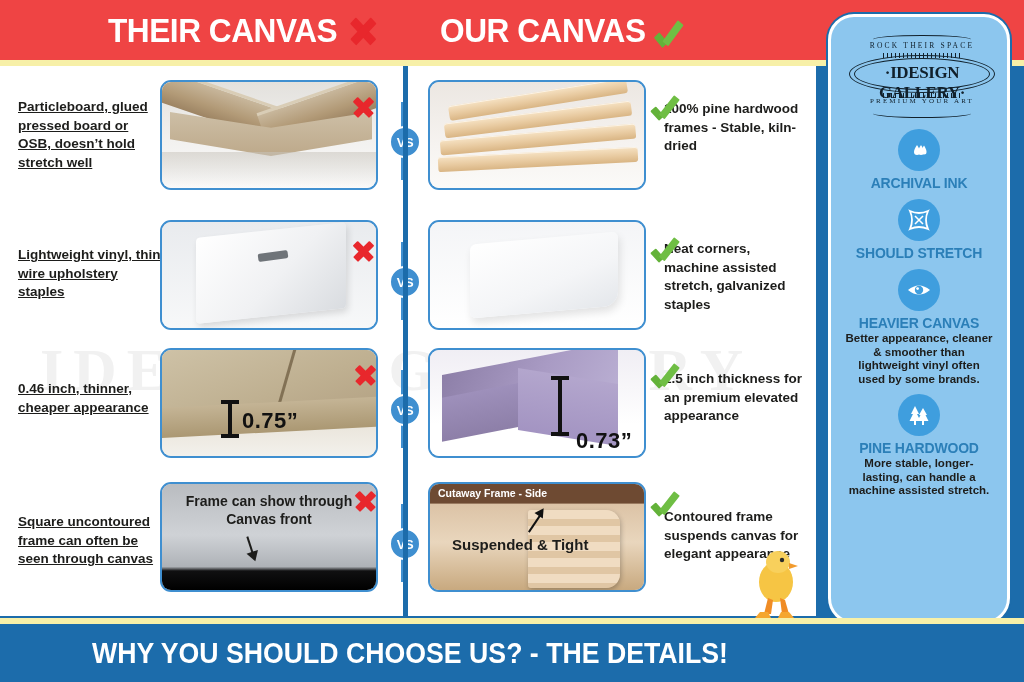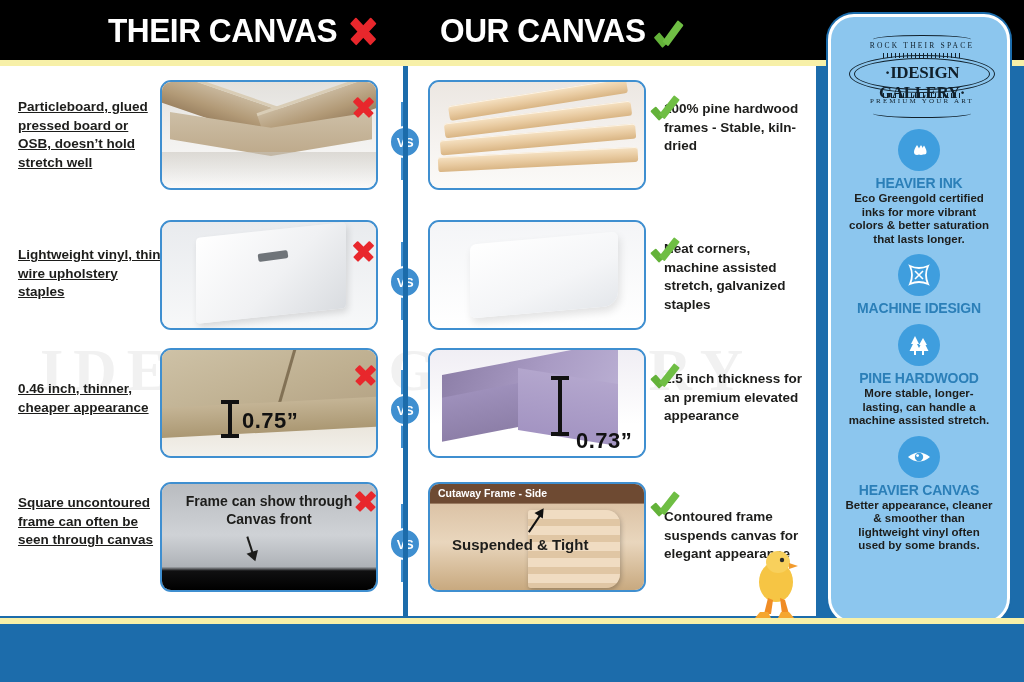--- a/index.html
+++ b/index.html
@@ -7,21 +7,21 @@
     width: 1024px; height: 682px;
     font-family: "Liberation Sans", sans-serif;
     background: #1c6cab;
     overflow: hidden;
   }
   #page { position: relative; width: 1024px; height: 682px; background: #1c6cab; }
 
   
   #header {
     position: absolute; left: 0; top: 0; width: 1024px; height: 60px;
-    background: #000000;
+    background: #ef4444;
     text-decoration: underline;
   }
   .hdr-title {
     position: absolute; top: 8px;
     color: #ffffff; font-size: 34px; font-weight: bold;
     letter-spacing: -0.5px; line-height: 44px;
     font-family: "Liberation Sans", sans-serif;
     transform: scaleX(0.93); transform-origin: left center;
     white-space: nowrap;
   }
@@ -427,21 +427,21 @@
           <div class="pur-face"></div>
           <div class="meas-bar" style="left:128px;top:26px;height:60px"></div>
           <div class="meas-cap" style="left:146px;top:78px">0.73”</div>
         </div>
       </div>
       <div class="mark mark-v" style="left:650px;top:12px"><span class="v-glyph v-small"></span></div>
       <div class="txt txt-right" style="top:22px">1.5 inch thickness for an premium elevated appearance</div>
     </div>
 
     <div class="row" style="top:416px;height:124px">
-      <div class="txt txt-left" style="top:12px">Square uncontoured frame can often be seen through canvas</div>
+      <div class="txt txt-left" style="top:31px">Square uncontoured frame can often be seen through canvas</div>
       <div class="photo photo-left" style="top:0">
         <div class="ph-inner grey-bg">
           <div class="grey-cap">Frame can show through Canvas front</div>
           <div class="arrow-down"></div>
         </div>
       </div>
       <div class="mark mark-x" style="left:352px;top:6px"><span class="x-glyph"></span></div>
 
       <div class="vs-wrap" style="top:46px">
         <div class="vs-line"></div>
@@ -489,55 +489,57 @@
     </div>
 
     <div class="feat">
       <div class="feat-icon">
         <svg width="24" height="24" viewBox="0 0 24 24">
           <path d="M7 14c0-3 3-7 3-7s3 4 3 7a3 3 0 0 1-6 0z" fill="#fff"></path>
           <path d="M11 14c0-3 3-7 3-7s3 4 3 7a3 3 0 0 1-6 0z" fill="#fff"></path>
           <path d="M14.5 14c0-3 2.5-6.5 2.5-6.5s2.5 3.5 2.5 6.5a2.5 2.5 0 0 1-5 0z" fill="#fff"></path>
         </svg>
       </div>
-      <div class="feat-title">HEAVIER INK</div>
-      <div class="feat-desc">Eco Greengold certified inks for more vibrant colors &amp; better saturation that lasts longer.</div>
+      <div class="feat-title">ARCHIVAL INK</div>
     </div>
 
     <div class="feat">
       <div class="feat-icon">
         <svg width="24" height="24" viewBox="0 0 24 24">
           <path d="M3 3 Q12 7 21 3 Q17 12 21 21 Q12 17 3 21 Q7 12 3 3z" fill="none" stroke="#fff" stroke-width="1.8"></path>
           <path d="M8 8 L16 16 M16 8 L8 16" stroke="#fff" stroke-width="1.6"></path>
         </svg>
       </div>
-      <div class="feat-title">MACHINE IDESIGN</div>
+      <div class="feat-title">SHOULD STRETCH</div>
+    </div>
+
+    <div class="feat">
+      <div class="feat-icon">
+        <svg width="26" height="22" viewBox="0 0 26 22">
+          <path d="M2 11 Q13 2 24 11 Q13 20 2 11z" fill="#fff"></path>
+          <circle cx="13" cy="11" r="4.2" fill="#3f9ede"></circle>
+          <circle cx="11.6" cy="9.6" r="1.4" fill="#fff"></circle>
+        </svg>
+      </div>
+      <div class="feat-title">HEAVIER CANVAS</div>
+      <div class="feat-desc">Better appearance, cleaner &amp; smoother than lightweight vinyl often used by some brands.</div>
     </div>
 
     <div class="feat">
       <div class="feat-icon">
         <svg width="26" height="24" viewBox="0 0 26 24">
           <path d="M9 3 L13 11 L11 11 L14.5 18 L3.5 18 L7 11 L5 11 z" fill="#fff"></path>
           <rect x="8" y="18" width="2" height="4" fill="#fff"></rect>
           <path d="M17 5 L21 12 L19.5 12 L22.5 18 L11.5 18 L14.5 12 L13 12 z" fill="#fff"></path>
           <rect x="16" y="18" width="2" height="4" fill="#fff"></rect>
         </svg>
       </div>
       <div class="feat-title">PINE HARDWOOD</div>
       <div class="feat-desc">More stable, longer-lasting, can handle a machine assisted stretch.</div>
     </div>
-
-    <div class="feat">
-      <div class="feat-icon">
-        <svg width="26" height="22" viewBox="0 0 26 22">
-          <path d="M2 11 Q13 2 24 11 Q13 20 2 11z" fill="#fff"></path>
-          <circle cx="13" cy="11" r="4.2" fill="#3f9ede"></circle>
-          <circle cx="11.6" cy="9.6" r="1.4" fill="#fff"></circle>
-        </svg>
-      </div>
-      <div class="feat-title">HEAVIER CANVAS</div>
-      <div class="feat-desc">Better appearance, cleaner &amp; smoother than lightweight vinyl often used by some brands.</div>
-    </div>
   </div>
 
   <div id="footer-rule"></div>
+  <div id="footer">
+    <div id="footer-text">WHY YOU SHOULD CHOOSE US? - THE DETAILS!</div>
+  </div>
 
 </div>
 
 </body></html>

